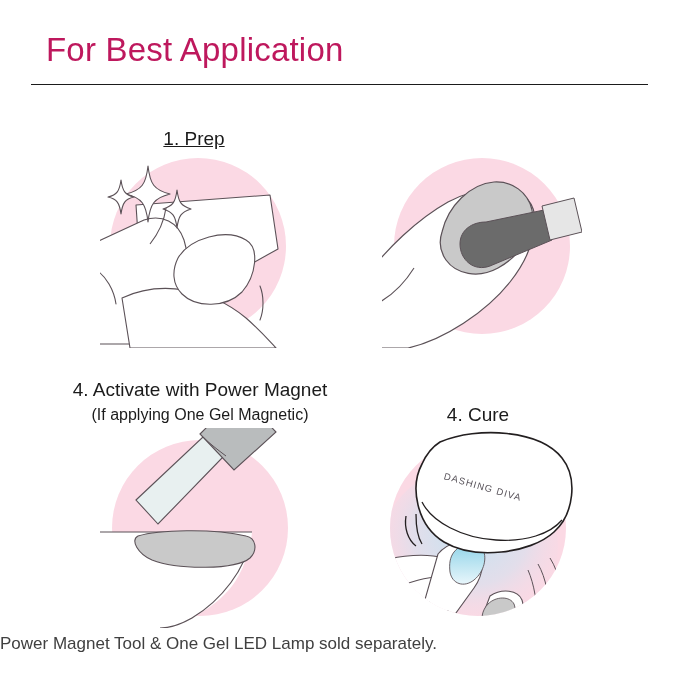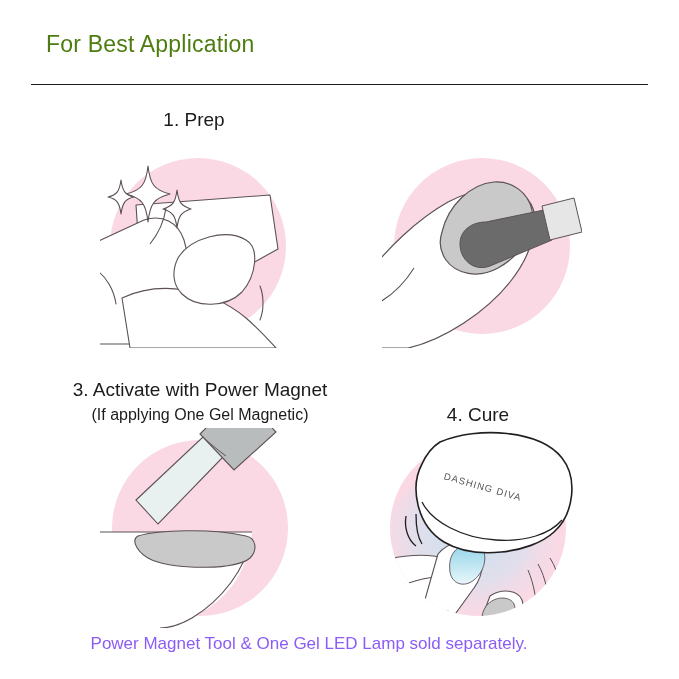--- a/index.html
+++ b/index.html
@@ -22,24 +22,24 @@
     width: 679px;
     height: 679px;
     background: #ffffff;
   }
 
   
   .page-title {
     position: absolute;
     left: 46px;
     top: 31px;
-    font-size: 23px;
+    font-size: 33px;
     font-weight: 400;
     letter-spacing: 0.2px;
-    color: #4d7c0f;
+    color: #be185d;
     white-space: nowrap;
   }
   .title-rule {
     position: absolute;
     left: 31px;
     top: 84px;
     width: 617px;
     height: 1px;
     background: #1b1b1b;
   }
@@ -47,21 +47,21 @@
   
   .step-label {
     position: absolute;
     text-align: center;
     font-size: 19px;
     color: #1b1b1b;
     white-space: nowrap;
     line-height: 1.25;
   }
 
-  #label-1 { left: 98px;  top: 108px; width: 192px; }
+  #label-1 { left: 98px;  top: 127px; width: 192px; text-decoration: underline; }
   #label-2 { left: 382px; top: 120px; width: 192px; }
   #label-3 { left: 50px;  top: 378px; width: 300px; }
   #label-3 .sub-line { display: block; font-size: 16px; margin-top: 3px; }
   #label-4 { left: 382px; top: 403px; width: 192px; text-align: center; }
 
   
   .panel {
     position: absolute;
     overflow: hidden;
   }
@@ -70,39 +70,38 @@
   #panel-3 { left: 100px; top: 428px; width: 200px; height: 200px; }
   #panel-4 { left: 370px; top: 428px; width: 220px; height: 200px; }
   .panel svg { display: block; width: 100%; height: 100%; }
 
   
   .footer-note {
     position: absolute;
     left: 0;
     top: 634px;
     width: 618px;
-    text-align: center;
     font-size: 17px;
-    color: #8b5cf6;
+    color: #404040;
     white-space: nowrap;
   }
 </style>
 </head>
 <body>
 
 <div id="page">
 
   <div class="page-title">For Best Application</div>
   <div class="title-rule"></div>
 
   <div class="step-label" id="label-1">1. Prep</div>
 
 
   <div class="step-label" id="label-3">
-    <span>3. Activate with Power Magnet</span>
+    <span>4. Activate with Power Magnet</span>
     <span class="sub-line">(If applying One Gel Magnetic)</span>
   </div>
 
   <div class="step-label" id="label-4">4. Cure</div>
 
   <div class="panel" id="panel-1">
     <svg viewBox="0 0 200 200" xmlns="http://www.w3.org/2000/svg">
       <circle cx="98" cy="98" r="88" fill="#fbd9e4"></circle>
       <g fill="#ffffff" stroke="#5b5157" stroke-width="1.1" stroke-linejoin="round" stroke-linecap="round">
 

